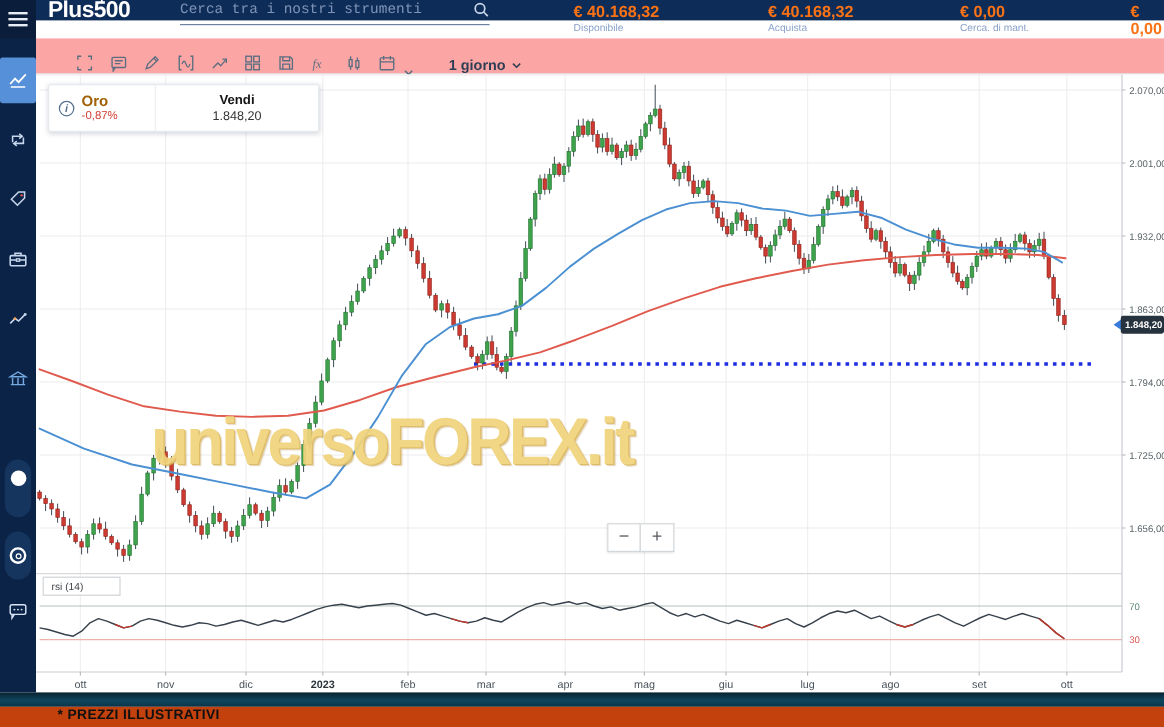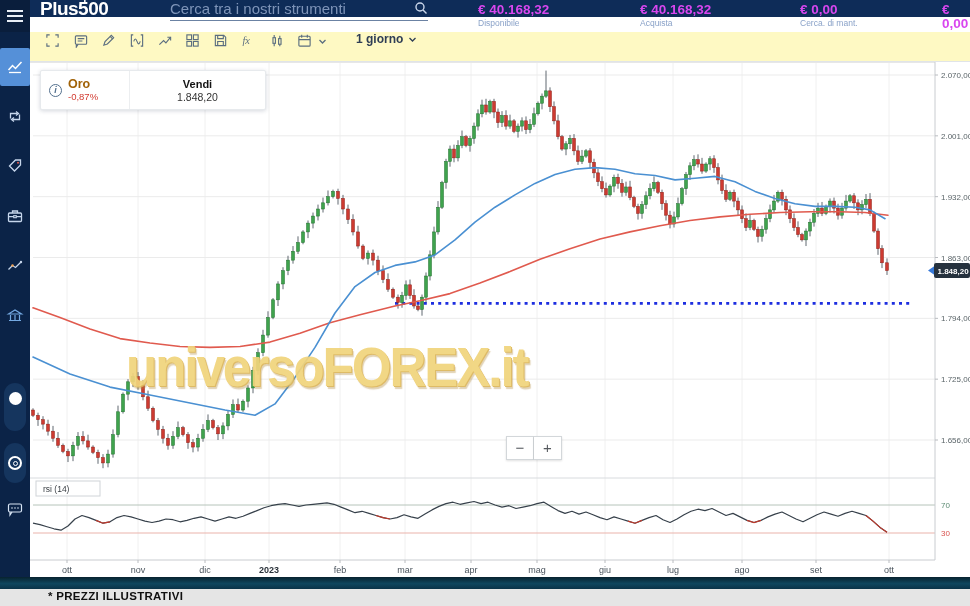--- a/index.html
+++ b/index.html
@@ -1,44 +1,44 @@
 <!DOCTYPE html>
 <html><head>
 <meta charset="utf-8">
 <style>
   * { margin:0; padding:0; box-sizing:border-box; }
   html,body { background:#fff; }
   body { font-family:"Liberation Sans", sans-serif; }
   .app { position:relative; width:970px; height:606px; overflow:hidden; background:#fff; }
 
   
-  .header { position:absolute; left:30px; top:0; right:0; height:17px; background:#0e2c58; display:flex; align-items:center;gap:20px; }
+  .header { position:absolute; left:30px; top:0; right:0; height:17px; background:#0e2c58; display:flex; align-items:center; }
   .logo { position:relative; margin-left:10px; width:92px; color:#fff; font-size:19px; font-weight:800; letter-spacing:-0.5px; }
   .logo .plus { position:absolute; left:41px; top:-7px; font-size:13px; font-weight:800; }
   .search-wrap { position:relative; margin-left:18px; width:258px; border-bottom:1px solid #6b82a3; display:flex; align-items:center; height:24px; }
-  .search-wrap input { flex:1; background:transparent; border:none; outline:none; color:#c9d6ea; font-size:15px; font-family:Liberation Sans, sans-serif; }
+  .search-wrap input { flex:1; background:transparent; border:none; outline:none; color:#c9d6ea; font-size:12px; font-family:Liberation Mono, monospace; }
   .search-wrap input::placeholder { color:#7e94b8; }
   .metrics { position:absolute; left:418px; right:0; top:0; height:32px; }
   .metric { position:absolute; top:3px; }
-  .metric .mv { color:#d946ef; font-size:13.5px; font-weight:700; line-height:14px; }
+  .metric .mv { color:#f97316; font-size:13.5px; font-weight:700; line-height:14px; }
   .metric .ml { color:#8aa2c8; font-size:8.5px; margin-top:1px; }
 
   
   .sidebar { position:absolute; left:0; top:0; width:30px; height:577px; background:#0b2347; z-index:5; }
   .hamburger { width:30px; height:32px; background:#0a1e3c; display:flex; flex-direction:column; align-items:center; justify-content:center; gap:3px; cursor:pointer; }
   .hamburger span { display:block; width:16px; height:2px; background:#e8eef6; }
   .side-item { position:absolute; left:0; width:30px; height:38px; display:flex; align-items:center; justify-content:center; }
   .side-item.active { background:#5590d8; border-radius:2px; }
   .pill { position:absolute; left:4px; width:22px; border-radius:11px; background:#15355e; display:flex; align-items:center; justify-content:center; }
   .sun { width:13px; height:13px; border-radius:50%; background:#fff; }
   .ring { width:14px; height:14px; border:2px solid #fff; border-radius:50%; display:flex; align-items:center; justify-content:center; }
   .ring i { display:block; width:5px; height:5px; border:1.5px solid #fff; border-radius:50%; }
 
   
-  .toolbar { position:absolute; left:30px; top:32px; right:0; height:30px; background:#fef9c3; border-bottom:1px solid #e0e4e8; display:flex; align-items:flex-start; padding-left:14px; }
+  .toolbar { position:absolute; left:30px; top:32px; right:0; height:30px; background:#fca5a5; border-bottom:1px solid #e0e4e8; display:flex; align-items:flex-end; padding-left:32px; }
   .tbtn { width:17px; height:17px; margin-right:11px; display:flex; align-items:center; justify-content:center; cursor:pointer; }
   .tbtn svg { stroke:#5b6e80; fill:none; stroke-width:1.2; }
   .chev { width:9px; height:9px; margin-right:11px; margin-left:-6px; }
   .interval { display:flex; align-items:center; margin-left:18px; cursor:pointer; color:#2f3e55; font-size:12px; font-weight:600; }
   .interval svg { margin-left:5px; }
 
   
   .chart-area { position:absolute; left:30px; top:62px; width:940px; height:515px; background:#fff; }
   svg.chart { position:absolute; left:0; top:0; font-family:"Liberation Sans",sans-serif; }
 
@@ -52,21 +52,21 @@
   .inst-v { font-size:10.5px; color:#333; margin-top:1px; }
 
   .watermark { position:absolute; left:96px; top:276px; width:470px; font-size:51px; font-weight:800; letter-spacing:-2px; color:#f1d47c; opacity:.93; transform:scaleY(1.08); text-shadow:1px 1px 0 #dcb65b, 2px 2px 1px rgba(175,135,55,.4); white-space:nowrap; z-index:2; pointer-events:none; }
 
   .zoombtns { position:absolute; left:476px; top:374px; display:flex; z-index:3; }
   .zoombtns button { width:28px; height:24px; background:#fff; border:1px solid #d3d7da; color:#55595e; font-size:15px; line-height:20px; cursor:pointer; box-shadow:0 1px 2px rgba(0,0,0,.12); font-family:inherit; }
   .zoombtns button + button { border-left:none; }
 
   
   .bottom-strip { position:absolute; left:0; top:577px; width:970px; height:12px; background:linear-gradient(180deg,#08222f,#0e465e 55%,#0a3348); }
-  .footer { position:absolute; left:0; top:589px; width:970px; height:17px; background:#e5e5e5; }
+  .footer { position:absolute; left:0; top:589px; width:970px; height:17px; background:#c2410c; }
   .footer span { position:absolute; left:48px; top:1px; font-size:11.5px; font-weight:700; color:#101010; letter-spacing:.3px; }
 </style>
 </head>
 <body>
 
 <div class="app">
 
   <div class="sidebar">
     <div class="hamburger">
       <span></span>

